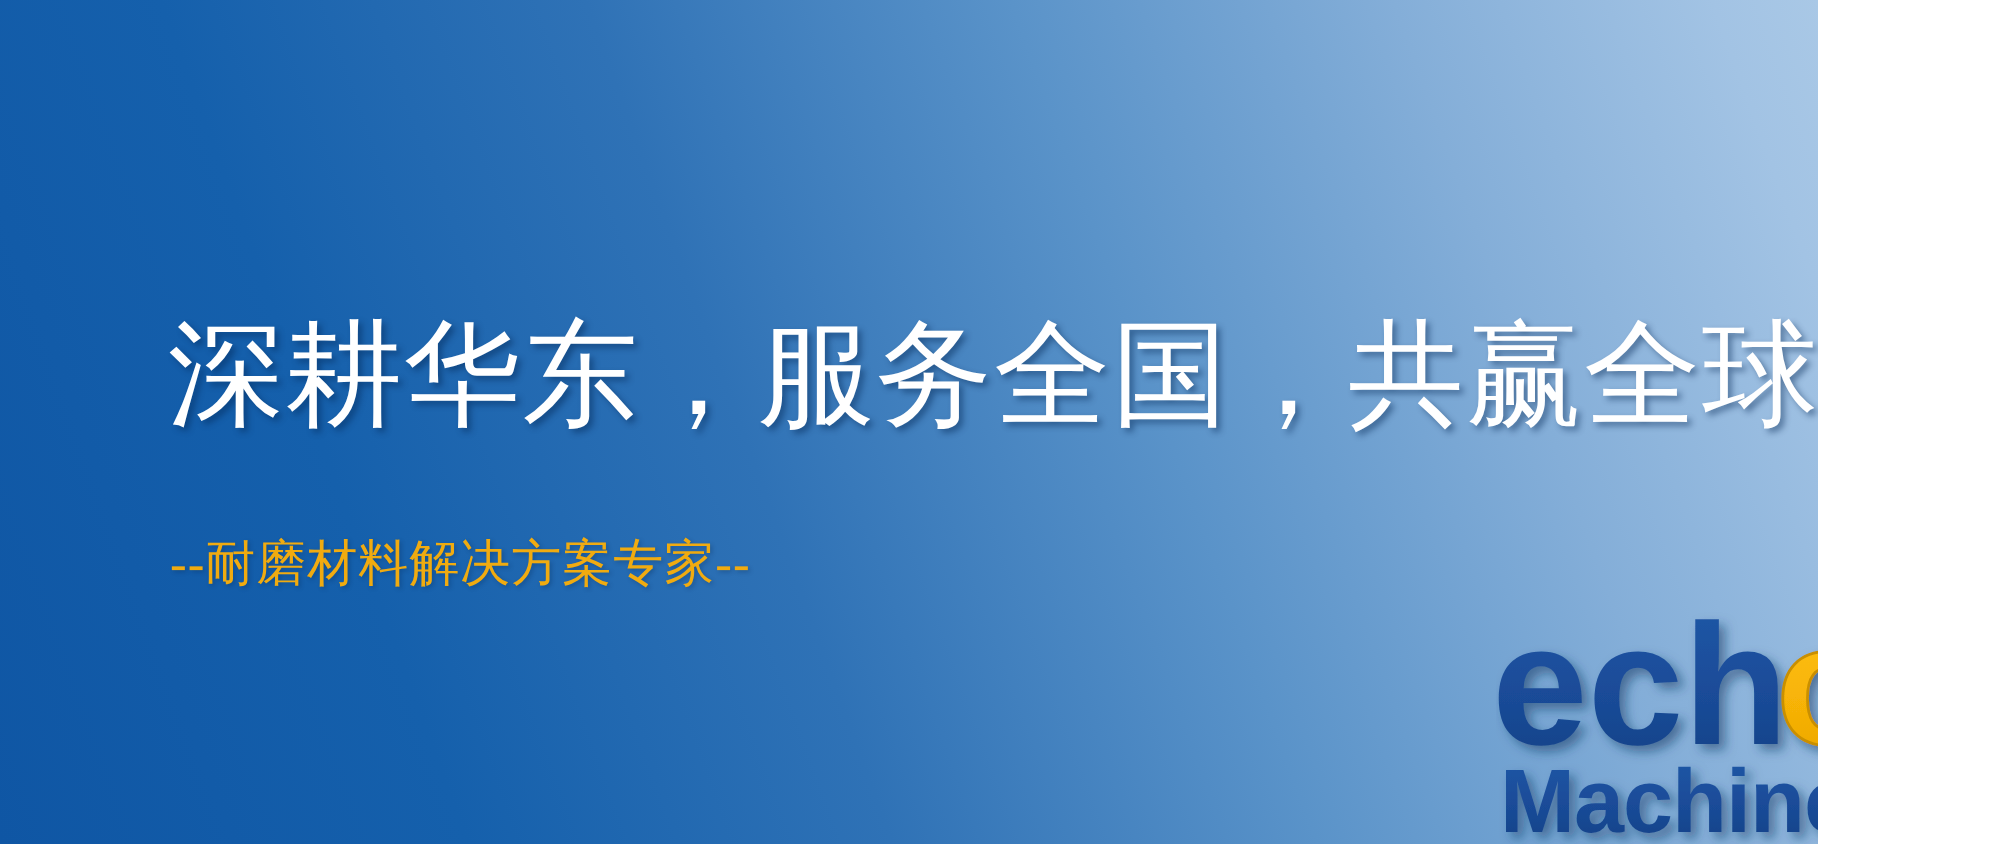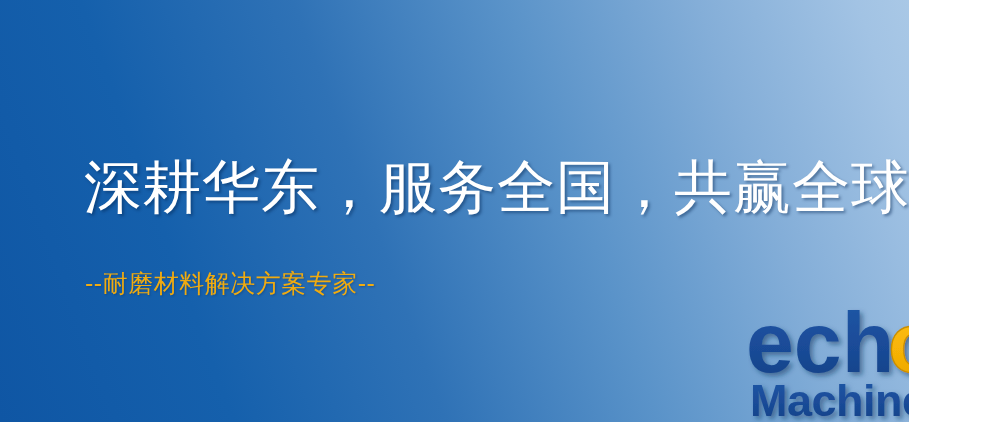--- a/index.html
+++ b/index.html
@@ -37,21 +37,21 @@
     color: #ffffff;
     white-space: nowrap;
     text-shadow: 2px 2px 3px rgba(0, 35, 80, 0.45);
   }
 
   
   #subtitle {
     position: absolute;
     left: 85px;
     top: 268px;
-    font-family: Liberation Sans, sans-serif;
+    font-family: Liberation Serif, serif;
     font-size: 25px;
     line-height: 30px;
     letter-spacing: 0.5px;
     color: #f0ab10;
     white-space: nowrap;
     text-shadow: 1px 1px 2px rgba(0, 35, 80, 0.30);
   }
 
   
   #logo {

